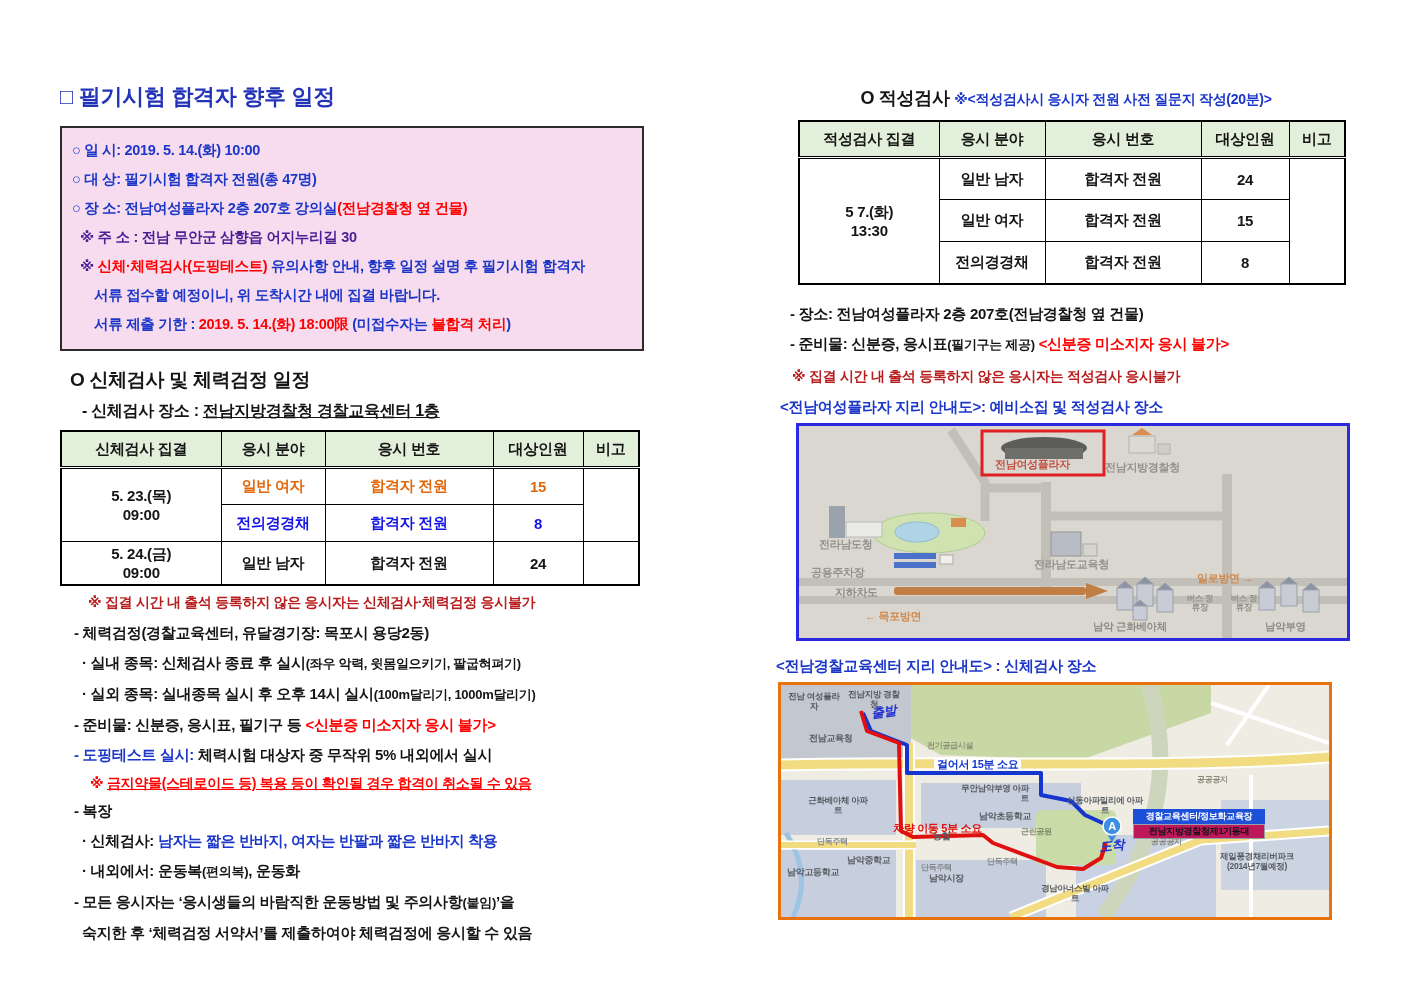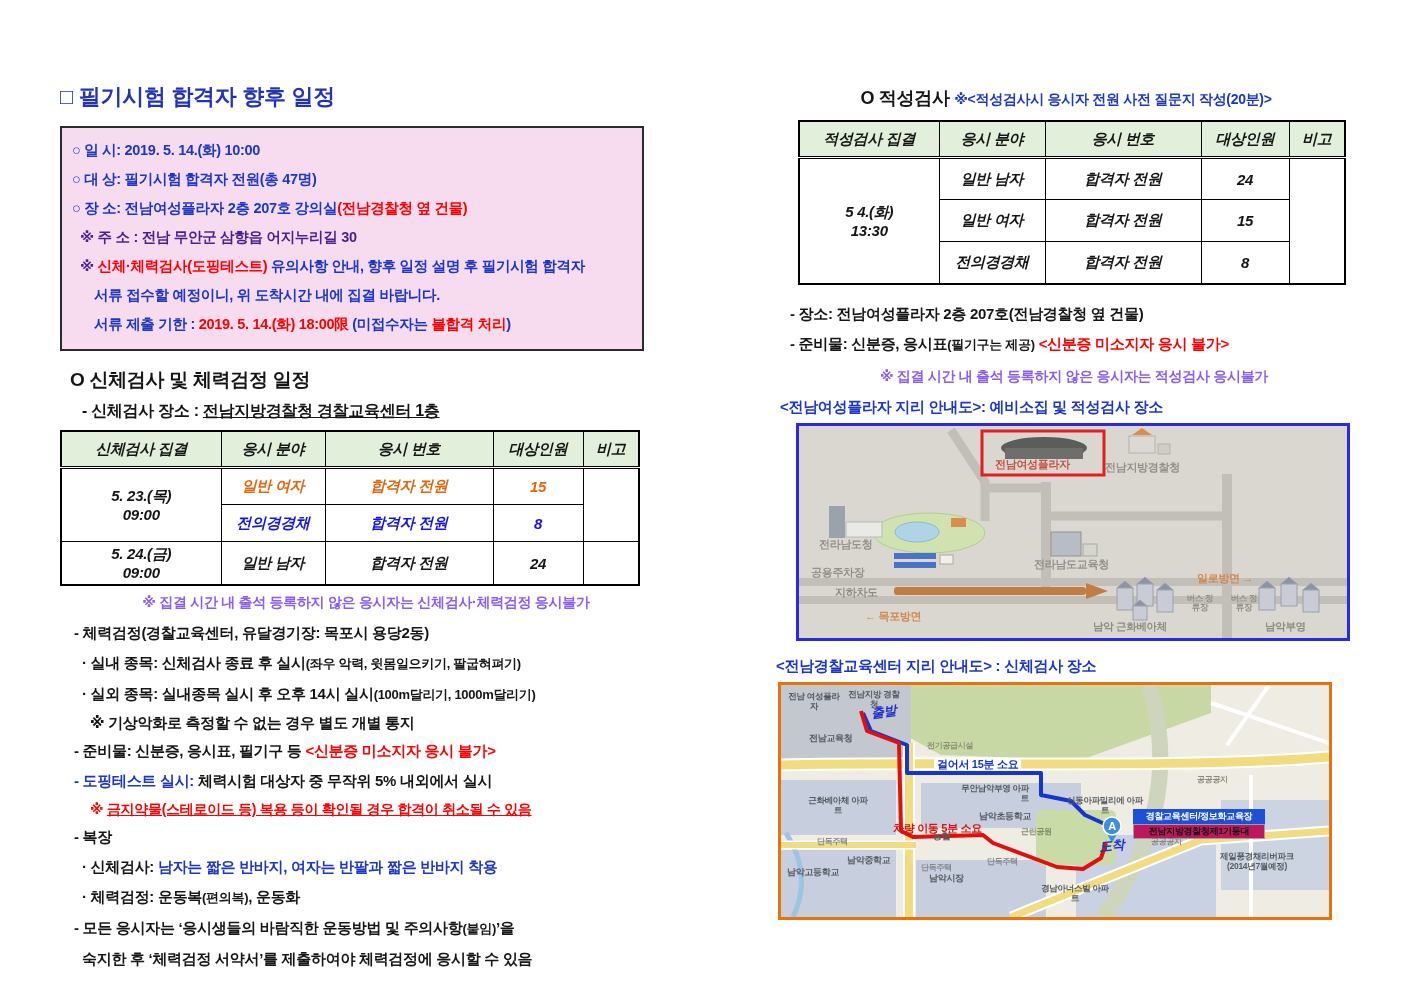--- a/index.html
+++ b/index.html
@@ -11,26 +11,26 @@
   .doc-title{font-size:22px;font-weight:800;color:#2333b8;margin:0 0 14px 0;}
   .subtitle{font-size:18px;font-weight:800;margin:0 0 10px 14px;white-space:nowrap;}
   .pink-box{border:2px solid #2b2b2b;background:#f6dcee;padding:8px 10px 10px 10px;}
   .pb{margin:0;font-size:14.5px;font-weight:700;line-height:29px;color:#1b36c8;white-space:nowrap;}
   .sec-title{font-size:19px;font-weight:800;margin:16px 0 8px 10px;}
   .loc-line{font-size:16px;font-weight:800;margin:0 0 8px 22px;}
   .line{font-size:15px;font-weight:700;margin:0;line-height:30px;white-space:nowrap;}
   .ml1{margin-left:14px}.ml2{margin-left:22px}.ml3{margin-left:30px}
   .red{color:#ff0000}.blue{color:#1b36c8}.navy{color:#4c1d95}
   .b{font-weight:800}.sm{font-size:13px;font-weight:600}.u{text-decoration:underline}
-  .red-note{font-size:14px;color:#8b5cf6;font-weight:800;margin:8px 0 6px 28px;white-space:nowrap;text-align:center;}
+  .red-note{font-size:14px;color:#b91c1c;font-weight:800;margin:8px 0 6px 28px;white-space:nowrap;}
 
   table.doc-table{border-collapse:collapse;table-layout:fixed;margin-top:4px;}
   .doc-table th,.doc-table td{border:1.6px solid #000;text-align:center;font-weight:700;
       font-size:15px;padding:2px 1px;overflow:hidden;}
-  .doc-table{border:2.5px solid #000;font-style:italic;}
+  .doc-table{border:2.5px solid #000;}
   .doc-table th{background:#e2efda;border-bottom:3px double #000;height:30px;font-weight:800;}
   .orange-t{color:#e3670a}.blue-t{color:#1414e6}
   .dcell div{line-height:19px;}
 
   .r-title{font-size:18px;font-weight:800;margin:0 0 10px 0;white-space:nowrap;text-align:center;}
   .r-title .tail{font-size:14px;color:#1b36c8;}
   .map-title{font-size:15px;font-weight:800;color:#1b36c8;margin:12px 0 6px 4px;white-space:nowrap;}
 
   .map1{position:relative;width:548px;height:212px;border:3px solid #2a2ae0;margin:2px 0 0 20px;background:#dad7d1;}
   .map2{position:relative;width:548px;height:232px;border:3px solid #e8720c;margin:2px 0 0 2px;background:#efece3;}
@@ -108,27 +108,26 @@
           <td></td>
         </tr>
       </tbody>
     </table>
 
     <p class="red-note">※ 집결 시간 내 출석 등록하지 않은 응시자는 신체검사·체력검정 응시불가</p>
 
     <p class="line ml1"><span class="b">- 체력검정</span><span>(경찰교육센터, 유달경기장: 목포시 용당2동)</span></p>
     <p class="line ml2"><span class="b">· 실내 종목:</span><span> 신체검사 종료 후 실시</span><span class="sm">(좌우 악력, 윗몸일으키기, 팔굽혀펴기)</span></p>
     <p class="line ml2"><span class="b">· 실외 종목:</span><span> 실내종목 실시 후 오후 14시 실시</span><span class="sm">(100m달리기, 1000m달리기)</span></p>
-    <p class="line ml3" style="font-weight:600;line-height:26px">※ 기상악화로 측정할 수 없는 경우 별도 개별 통지</p>
     <p class="line ml1"><span class="b">- 준비물:</span><span> 신분증, 응시표, 필기구 등 </span><span class="red b">&lt;신분증 미소지자 응시 불가&gt;</span></p>
     <p class="line ml1"><span class="b blue">- 도핑테스트 실시:</span><span> 체력시험 대상자 중 무작위 5% 내외에서 실시</span></p>
     <p class="line ml3" style="font-size:14px;line-height:26px"><span class="red b">※ </span><span class="red b u">금지약물(스테로이드 등) 복용 등이 확인될 경우 합격이 취소될 수 있음</span></p>
     <p class="line ml1 b">- 복장</p>
     <p class="line ml2"><span class="b">· 신체검사:</span><span class="blue b"> 남자는 짧은 반바지, 여자는 반팔과 짧은 반바지 착용</span></p>
-    <p class="line ml2"><span class="b">· 체력검정:</span><span> 운동복</span><span class="sm">(편의복)</span><span>, 운동화</span></p>
+    <p class="line ml2"><span class="b">· 내외에서:</span><span> 운동복</span><span class="sm">(편의복)</span><span>, 운동화</span></p>
     <p class="line ml1"><span>- 모든 응시자는 </span><span class="b">‘응시생들의 바람직한 운동방법 및 주의사항</span><span class="sm b">(붙임)</span><span>’을</span></p>
     <p class="line ml2">숙지한 후 ‘체력검정 서약서’를 제출하여야 체력검정에 응시할 수 있음</p>
   </div>
 
   <div class="col-right">
     <p class="r-title"><span>O 적성검사 </span><span class="tail b">※&lt;적성검사시 응시자 전원 사전 질문지 작성(20분)&gt;</span></p>
 
     <table class="doc-table" style="width:546px;margin-left:22px">
       <colgroup>
           <col style="width:140px">
@@ -142,21 +141,21 @@
           <th>적성검사 집결</th>
           <th>응시 분야</th>
           <th>응시 번호</th>
           <th>대상인원</th>
           <th>비고</th>
         </tr>
       </thead>
       <tbody>
         <tr style="height:42px">
           <td rowspan="3" class="dcell">
-              <div>5  4.(화)</div>
+              <div>5  7.(화)</div>
               <div>13:30</div>
             </td>
           <td>일반 남자</td>
           <td>합격자 전원</td>
           <td>24</td>
           <td rowspan="3"></td>
         </tr>
         <tr style="height:42px">
           <td>일반 여자</td>
           <td>합격자 전원</td>

